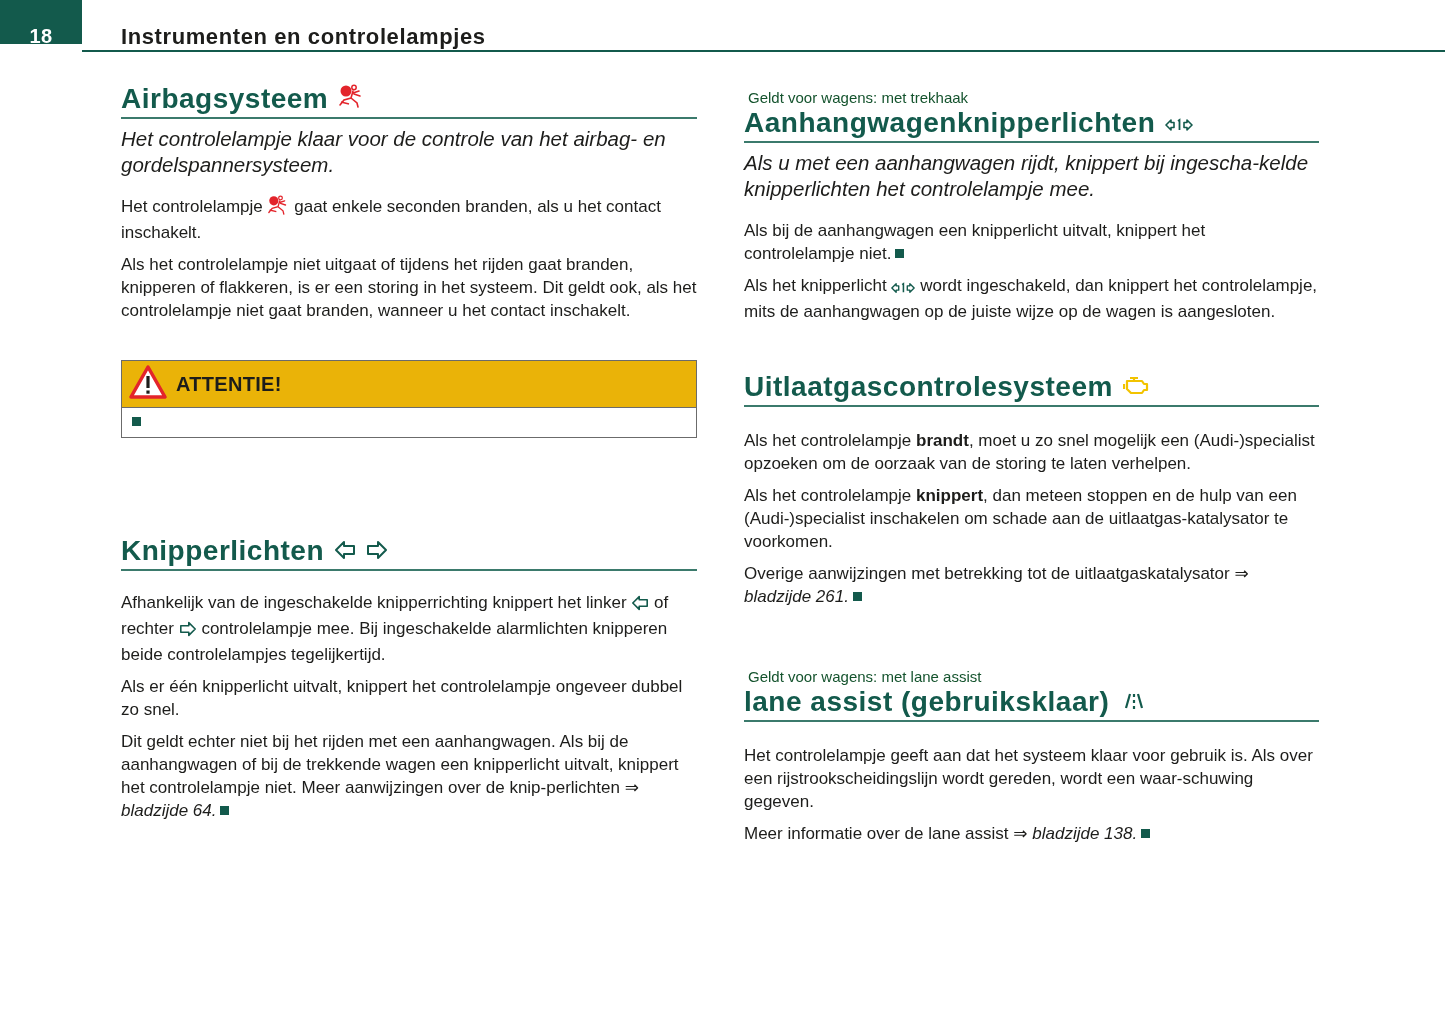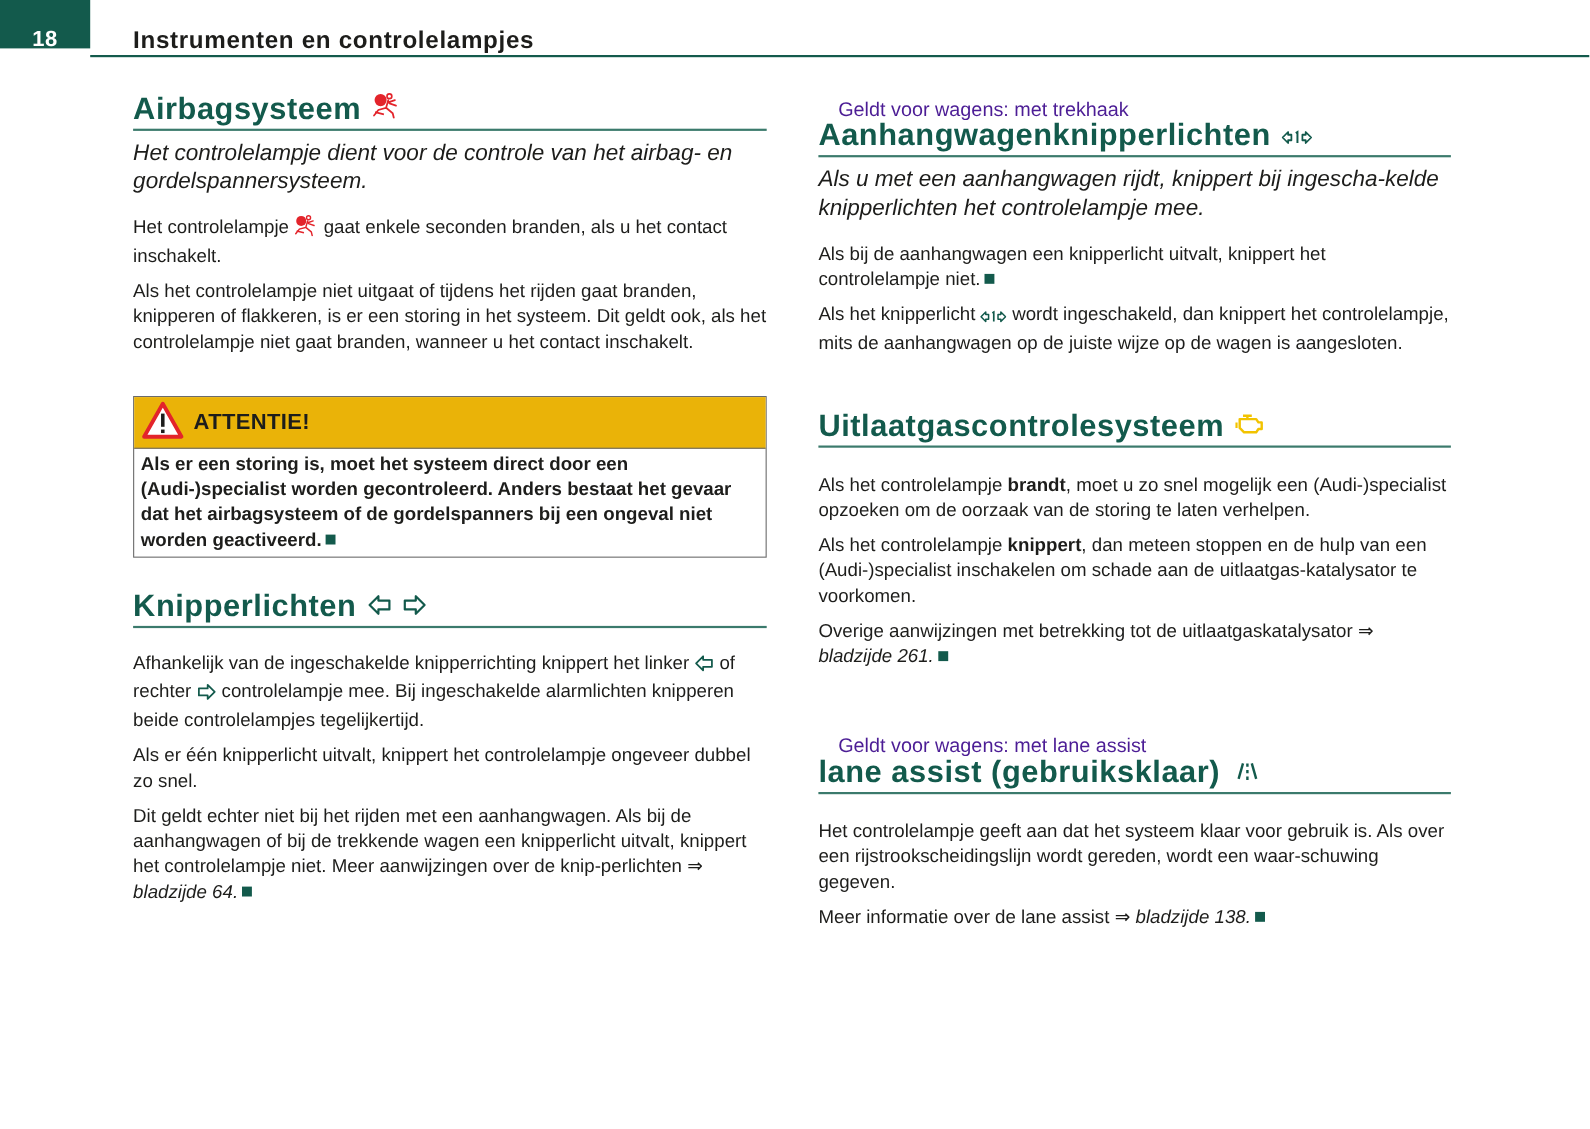--- a/index.html
+++ b/index.html
@@ -24,21 +24,21 @@
   .header-rule {
     position: absolute; left: 82px; right: 0; top: 50px; height: 2px;
     background: #135a4c;
   }
   .col { position: absolute; width: 576px; }
   .col-left { left: 121px; top: 0; }
   .col-right { left: 744px; top: 0; width: 575px; }
 
   .section { position: absolute; left: 0; width: 100%; }
   .applies {
-    font-size: 18px; color: #4c1d95; margin: 0 0 3px 18px; height: 16px;
+    font-size: 15px; color: #14532d; margin: 0 0 3px 4px; height: 16px;
   }
   .sec-title {
     font-size: 28px; font-weight: bold; color: #135a4c; letter-spacing: 0.5px;
     padding-bottom: 3px; border-bottom: 2px solid #3b7a6c;
     display: flex; align-items: center; gap: 10px; line-height: 30px;
   }
   .lead {
     font-style: italic; font-size: 20.5px; line-height: 26px; margin: 7px 0 0 0;
     color: #1d1d1b;
   }
@@ -81,21 +81,21 @@
       <span>Airbagsysteem</span>
       <span>
         <svg width="26" height="24" viewBox="0 0 26 24">
           <circle cx="8" cy="7" r="5.5" fill="#e3242b"></circle>
           <circle cx="16" cy="3.5" r="2.2" fill="none" stroke="#e3242b" stroke-width="1.5"></circle>
           <path d="M15 7 L13 14 L6 16 L2 21 M13 14 L19 19 L20 23 M15 9 L21 7 M16 10 L22 12" fill="none" stroke="#e3242b" stroke-width="1.6" stroke-linecap="round"></path>
           <path d="M3 18 L11 20" stroke="#e3242b" stroke-width="1.6"></path>
         </svg>
       </span>
     </div>
-    <div class="lead">Het controlelampje dient voor de controle van het airbag- en gordelspannersysteem.</div>
+    <div class="lead">Het controlelampje klaar voor de controle van het airbag- en gordelspannersysteem.</div>
     <div style="height:17px"></div>
     <p class="body">
       <span>Het controlelampje</span>
       <span class="inline-icon">
         <svg width="22" height="20" viewBox="0 0 26 24">
           <circle cx="8" cy="7" r="5.5" fill="#e3242b"></circle>
           <circle cx="16" cy="3.5" r="2.2" fill="none" stroke="#e3242b" stroke-width="1.5"></circle>
           <path d="M15 7 L13 14 L6 16 L2 21 M13 14 L19 19 L20 23 M15 9 L21 7 M16 10 L22 12" fill="none" stroke="#e3242b" stroke-width="1.6" stroke-linecap="round"></path>
           <path d="M3 18 L11 20" stroke="#e3242b" stroke-width="1.6"></path>
         </svg>
@@ -110,21 +110,21 @@
       <span>
         <svg width="40" height="36" viewBox="0 0 40 36">
           <path d="M20 3 L37 33 L3 33 Z" fill="#ffffff" stroke="#e3242b" stroke-width="3.5" stroke-linejoin="round"></path>
           <rect x="18.4" y="12" width="3.2" height="12" fill="#1d1d1b"></rect>
           <rect x="18.4" y="26.5" width="3.2" height="3.2" fill="#1d1d1b"></rect>
         </svg>
       </span>
       <span class="warn-title">ATTENTIE!</span>
     </div>
     <div class="warn-body">
-      <span>Als er een storing is, moet het systeem direct door een (Audi-)specialist worden gecontroleerd. Anders bestaat het gevaar dat het airbagsysteem of de gordelspanners bij een ongeval niet worden geactiveerd.</span><span class="end-mark"></span>
+      <span class="end-mark"></span>
     </div>
   </div>
 
   <div class="section" style="top:536px;">
     <div class="sec-title">
       <span>Knipperlichten</span>
       <span>
         <svg width="22" height="20" viewBox="0 0 22 20">
             <path d="M2 10 L10 2 L10 6 L20 6 L20 14 L10 14 L10 18 Z" fill="none" stroke="#135a4c" stroke-width="2" stroke-linejoin="round"></path>
           </svg>

